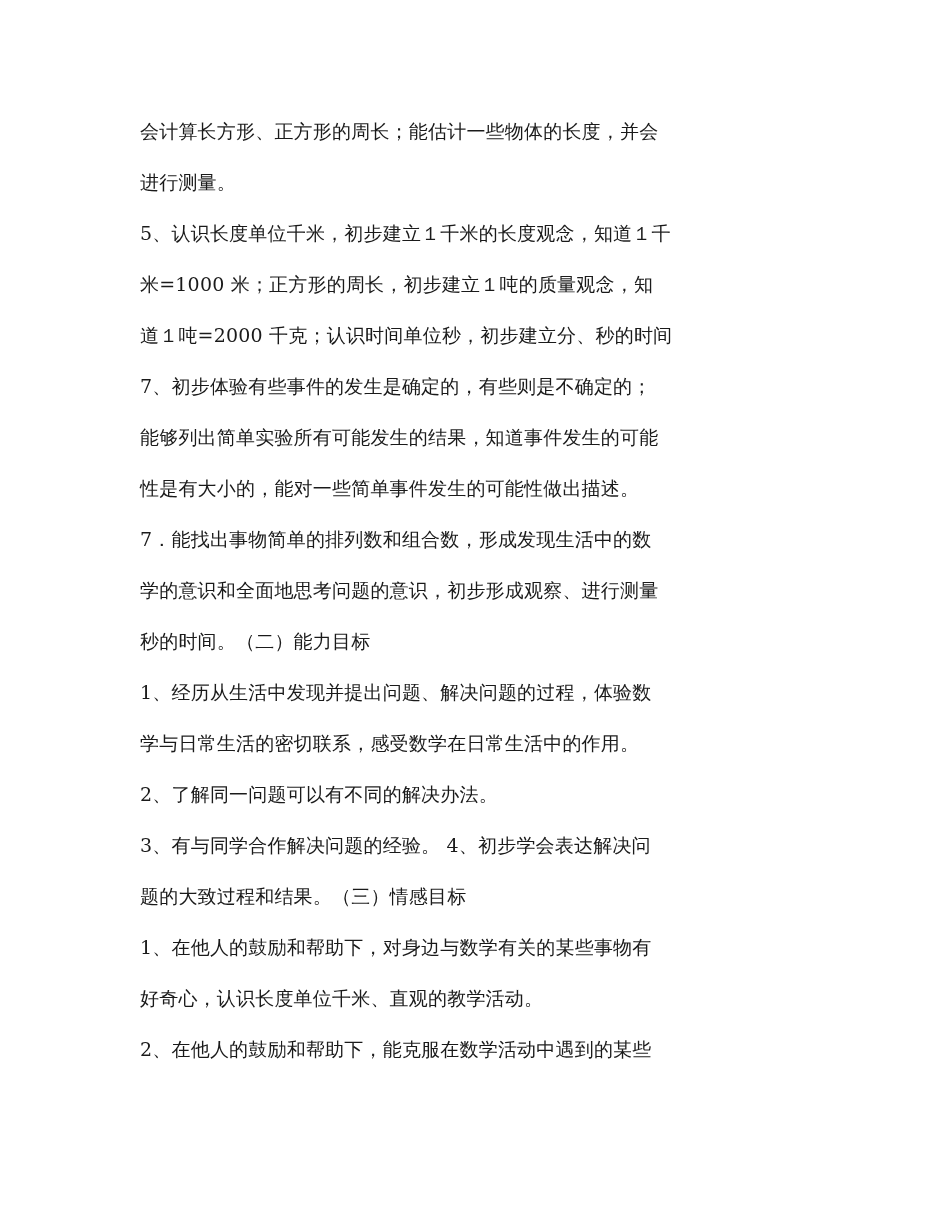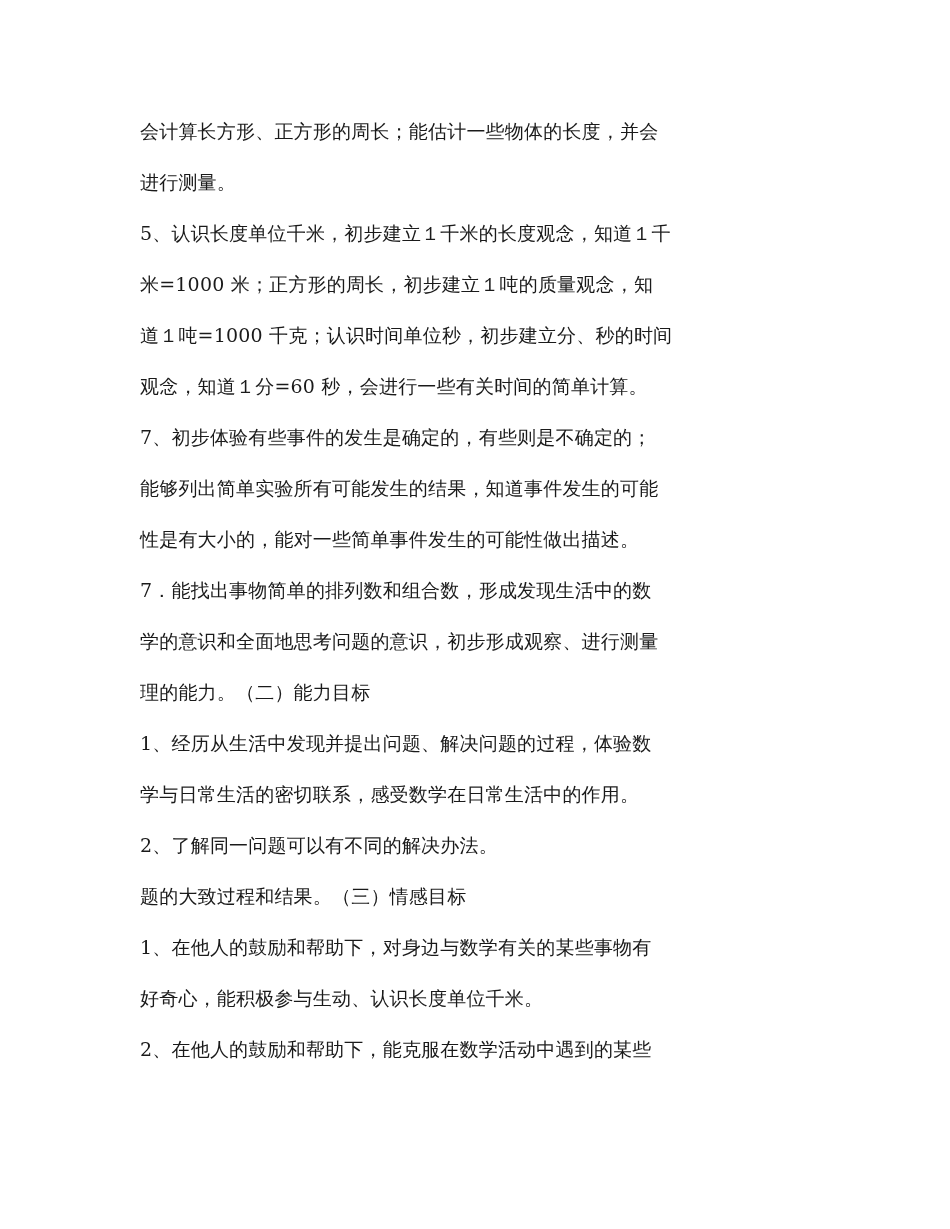--- a/index.html
+++ b/index.html
@@ -30,28 +30,28 @@
     }
   </style>
 </head>
 <body>
 
 <div class="page">
   <div class="line">会计算长方形、正方形的周长；能估计一些物体的长度，并会</div>
   <div class="line">进行测量。</div>
   <div class="line">5、认识长度单位千米，初步建立１千米的长度观念，知道１千</div>
   <div class="line">米=1000 米；正方形的周长，初步建立１吨的质量观念，知</div>
-  <div class="line">道１吨=1000 千克；认识时间单位秒，初步建立分、秒的时间</div>
-  <div class="line">观念，知道１分=60 秒，会进行一些有关时间的简单计算。</div>
+  <div class="line">道１吨=2000 千克；认识时间单位秒，初步建立分、秒的时间</div>
   <div class="line">7、初步体验有些事件的发生是确定的，有些则是不确定的；</div>
   <div class="line">能够列出简单实验所有可能发生的结果，知道事件发生的可能</div>
   <div class="line">性是有大小的，能对一些简单事件发生的可能性做出描述。</div>
   <div class="line">7．能找出事物简单的排列数和组合数，形成发现生活中的数</div>
   <div class="line">学的意识和全面地思考问题的意识，初步形成观察、进行测量</div>
-  <div class="line">理的能力。（二）能力目标</div>
+  <div class="line">秒的时间。（二）能力目标</div>
   <div class="line">1、经历从生活中发现并提出问题、解决问题的过程，体验数</div>
   <div class="line">学与日常生活的密切联系，感受数学在日常生活中的作用。</div>
   <div class="line">2、了解同一问题可以有不同的解决办法。</div>
+  <div class="line">3、有与同学合作解决问题的经验。 4、初步学会表达解决问</div>
   <div class="line">题的大致过程和结果。（三）情感目标</div>
   <div class="line">1、在他人的鼓励和帮助下，对身边与数学有关的某些事物有</div>
-  <div class="line">好奇心，能积极参与生动、认识长度单位千米。</div>
+  <div class="line">好奇心，认识长度单位千米、直观的教学活动。</div>
   <div class="line">2、在他人的鼓励和帮助下，能克服在数学活动中遇到的某些</div>
 </div>
 
 </body></html>

